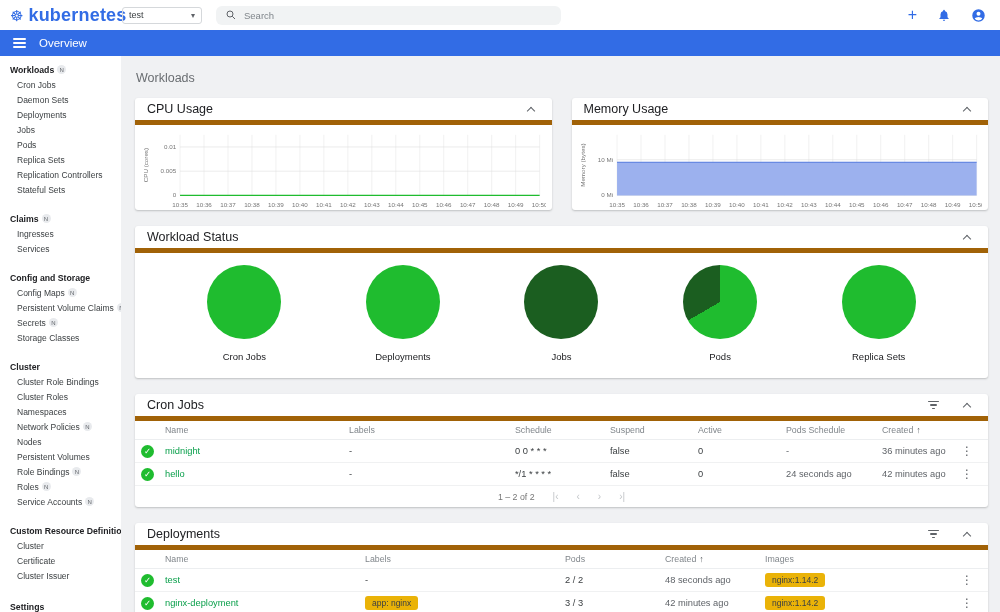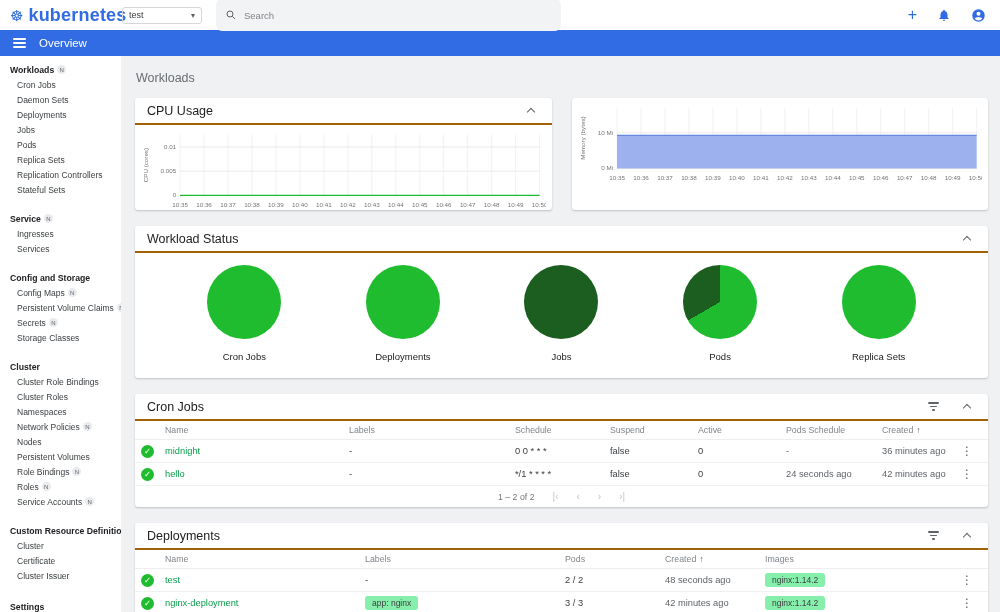--- a/index.html
+++ b/index.html
@@ -8,21 +8,21 @@
 
   
   .topbar{height:30px;display:flex;align-items:center;padding:0 14px 0 10px;background:#fff;}
   .brand{display:flex;align-items:center;gap:5px;width:112px;cursor:pointer;}
   .k8s-logo{color:var(--brand-blue);font-size:15px;line-height:1;}
   .brand-text{color:var(--brand-blue);font-size:18px;font-weight:bold;letter-spacing:.2px;}
   .ns-select{width:80px;height:17px;border:1px solid #d5d8db;border-radius:3px;display:flex;
     align-items:center;justify-content:space-between;padding:0 6px;font-size:9px;color:#3c4043;
     cursor:pointer;margin-right:14px;}
   .ns-caret{color:#5f6368;font-size:8px;}
-  .search{width:345px;height:32px;background:#f1f3f4;border-radius:6px;display:flex;
+  .search{width:345px;height:19px;background:#f1f3f4;border-radius:6px;display:flex;
     align-items:center;gap:7px;padding:0 9px;}
   .search input{flex:1;border:0;background:transparent;outline:0;font-size:9.5px;color:#3c4043;font-family:inherit;}
   .search input::placeholder{color:#80868b;}
   .header-actions{margin-left:auto;display:flex;align-items:center;gap:20px;color:var(--brand-blue);}
   .plus-btn{font-size:16px;line-height:1;cursor:pointer;}
   .icon-btn{display:flex;align-items:center;cursor:pointer;}
 
   
   .bluebar{height:26px;background:var(--toolbar-blue);display:flex;align-items:center;gap:13px;padding:0 13px;}
   .hamburger{display:flex;flex-direction:column;gap:2.5px;width:13px;cursor:pointer;}
@@ -40,21 +40,21 @@
   .sb-item.first{margin-top:0;}
   .sb-item.biggap{margin-top:16px;}
   .ns-badge{width:9px;height:9px;border-radius:50%;background:#e8eaed;color:#5f6368;font-size:6px;
     display:inline-flex;align-items:center;justify-content:center;flex:none;font-weight:normal;}
 
   .content{flex:1;background:#f0f1f3;padding:10px 12px 0 14px;overflow:hidden;}
   .page-title{color:#696d71;font-size:12.5px;margin:5px 0 13px 1px;}
 
   
   .card{background:#fff;border-radius:3px;box-shadow:0 1px 2px rgba(60,64,67,.28);}
-  .card-head{height:27px;display:flex;align-items:center;padding:0 12px;border-bottom:2px solid #a16207;}
+  .card-head{height:27px;display:flex;align-items:center;padding:0 12px;border-bottom:5px solid #a16207;}
   .card-title{font-size:12.5px;color:#202124;flex:1;}
   .chev-btn{width:18px;height:18px;display:flex;align-items:center;justify-content:center;cursor:pointer;}
   .chev{width:6px;height:6px;border-left:1.5px solid #5f6368;border-top:1.5px solid #5f6368;
     transform:rotate(45deg);margin-top:3px;}
   .graph-row{display:flex;gap:20px;margin-bottom:16px;}
   .graph-card{flex:1;height:112px;overflow:hidden;}
   .chart{padding:3px 6px 0 4px;}
   .chart svg{display:block;}
 
   .status-card{margin-bottom:16px;height:152px;overflow:hidden;}
@@ -76,21 +76,21 @@
   .th{display:flex;align-items:center;gap:3px;cursor:pointer;overflow:hidden;white-space:nowrap;}
   .sort-arrow{color:#5f6368;font-size:9px;}
   .td{overflow:hidden;text-overflow:ellipsis;white-space:nowrap;padding-right:6px;}
   .td.link{color:var(--link-green);cursor:pointer;}
   .td.time{color:#5f6368;text-decoration:underline dotted;text-decoration-color:#9aa0a6;text-underline-offset:2px;}
   .icon-td{display:flex;align-items:center;}
   .check{width:13px;height:13px;border-radius:50%;background:var(--check-green);color:#fff;
     font-size:8.5px;display:flex;align-items:center;justify-content:center;}
   .menu-td{display:flex;justify-content:flex-end;padding-right:0;}
   .dots{color:#5f6368;font-size:12px;cursor:pointer;padding:0 5px;}
-  .chip{display:inline-block;background:#86efac;border-radius:3px;padding:2px 7px;font-size:8.5px;color:#3c4043;}
+  .chip{display:inline-block;background:#eab308;border-radius:3px;padding:2px 7px;font-size:8.5px;color:#3c4043;}
   .pagination{display:flex;justify-content:center;align-items:center;gap:18px;height:21px;
     padding:0 16px;font-size:8.8px;color:#757575;}
   .pg-btn{color:#c3c6c9;font-size:10px;user-select:none;}
 </style>
 </head>
 <body>
 
 <div class="app">
 
   <header class="topbar">
@@ -158,21 +158,21 @@
         <div class="sb-item sub">
           <span>Replica Sets</span>
         </div>
         <div class="sb-item sub">
           <span>Replication Controllers</span>
         </div>
         <div class="sb-item sub">
           <span>Stateful Sets</span>
         </div>
         <div class="sb-item header">
-          <span>Service</span>
+          <span>Claims</span>
           <span class="ns-badge">N</span>
         </div>
         <div class="sb-item sub">
           <span>Ingresses</span>
         </div>
         <div class="sb-item sub">
           <span>Services</span>
         </div>
         <div class="sb-item header">
           <span>Config and Storage</span>
@@ -293,20 +293,26 @@
                 <line x1="42" y1="43.2" x2="410" y2="43.2" stroke="#dcdcdc" stroke-width="0.6"></line>
                 <text x="38" y="45.2" text-anchor="end" fill="#757575" font-size="6.4">0.005</text>
                 <line x1="42" y1="18.400000000000006" x2="410" y2="18.400000000000006" stroke="#dcdcdc" stroke-width="0.6"></line>
                 <text x="38" y="20.400000000000006" text-anchor="end" fill="#757575" font-size="6.4">0.01</text>
                 <polyline points="42,68 66.53333333333333,68 91.06666666666666,68 115.6,68 140.13333333333333,68 164.66666666666669,68 189.2,68 213.73333333333332,68 238.26666666666668,68 262.8,68 287.33333333333337,68 311.8666666666667,68 336.4,68 360.93333333333334,68 385.46666666666664,68 410,68" fill="none" stroke="#1fbc2f" stroke-width="1.1"></polyline>
                 <text fill="#757575" font-size="6.4" text-anchor="middle" transform="translate(9 37) rotate(-90)">CPU (cores)</text>
               </svg>
             </div>
         </section>
         <section class="card graph-card">
+          <div class="card-head">
+            <span class="card-title">Memory Usage</span>
+            <span class="chev-btn">
+                <span class="chev"></span>
+              </span>
+          </div>
           <div class="chart">
               <svg viewBox="0 0 416 84" width="100%" height="84">
                 <line x1="42" y1="6" x2="42" y2="68" stroke="#e7e7e7" stroke-width="0.6"></line>
                 <text x="42" y="80" text-anchor="middle" fill="#757575" font-size="6.4">10:35</text>
                 <line x1="66.53333333333333" y1="6" x2="66.53333333333333" y2="68" stroke="#e7e7e7" stroke-width="0.6"></line>
                 <text x="66.53333333333333" y="80" text-anchor="middle" fill="#757575" font-size="6.4">10:36</text>
                 <line x1="91.06666666666666" y1="6" x2="91.06666666666666" y2="68" stroke="#e7e7e7" stroke-width="0.6"></line>
                 <text x="91.06666666666666" y="80" text-anchor="middle" fill="#757575" font-size="6.4">10:37</text>
                 <line x1="115.6" y1="6" x2="115.6" y2="68" stroke="#e7e7e7" stroke-width="0.6"></line>
                 <text x="115.6" y="80" text-anchor="middle" fill="#757575" font-size="6.4">10:38</text>

